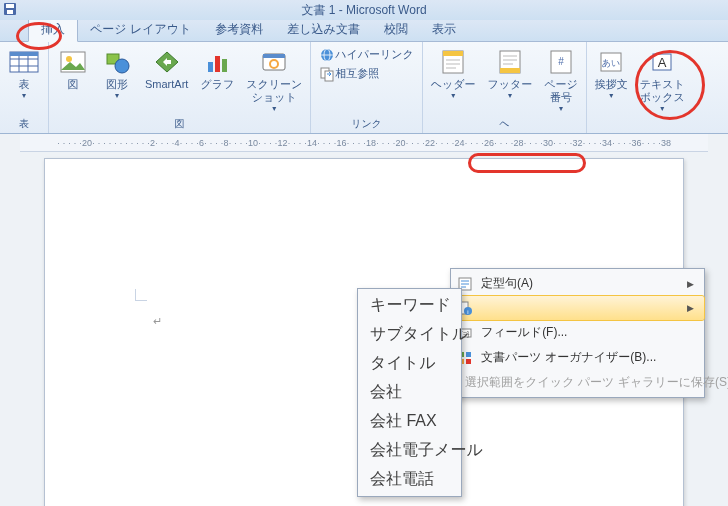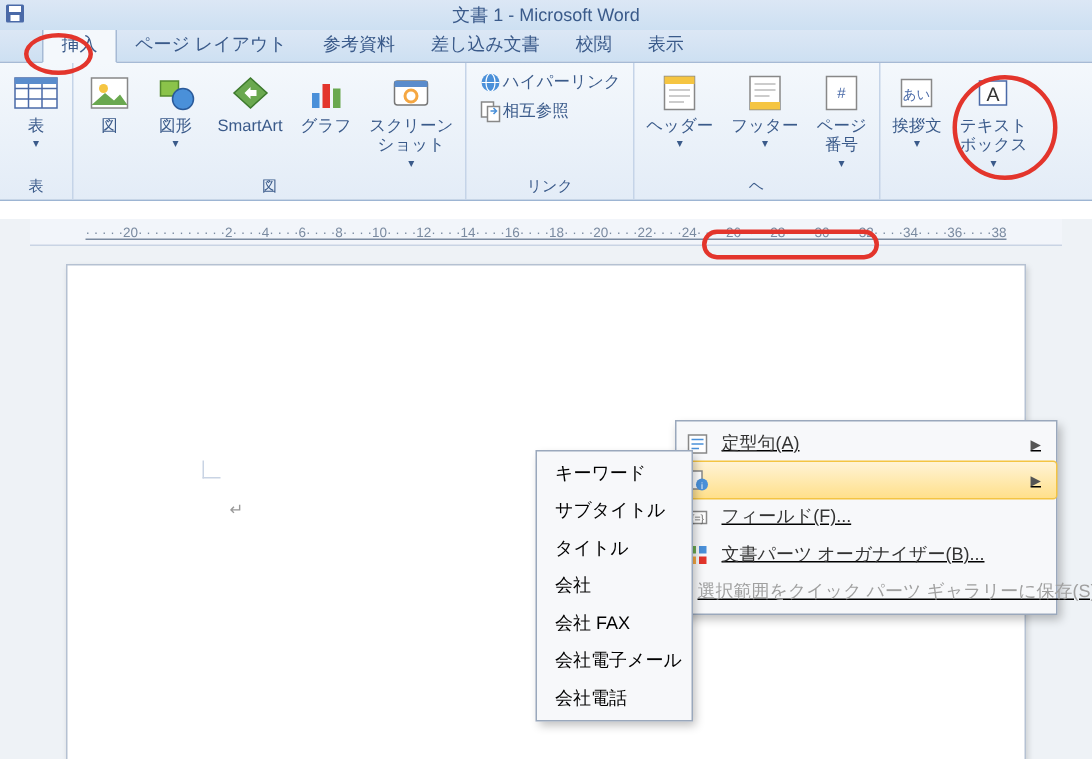--- a/index.html
+++ b/index.html
@@ -19,31 +19,31 @@
 
 .big-btn { display: flex; flex-direction: column; align-items: center; justify-content: flex-start; padding: 2px 4px; cursor: pointer; min-width: 40px; }
 .big-btn .icon { width: 32px; height: 32px; display:flex; align-items:center; justify-content:center; }
 .big-btn .label { font-size: 11px; color: #3a5a8a; text-align: center; line-height: 1.2; white-space: nowrap; }
 .big-btn .drop { font-size: 8px; color: #3a5a8a; }
 
 .link-col { display:flex; flex-direction:column; gap:1px; padding-top:2px;}
 .link-item { display:flex; align-items:flex-start; gap:0; font-size:11px; color:#3a5a8a; cursor:pointer; padding:1px 4px; white-space:nowrap;}
 
 .doc-area { position: relative; background: #eef2f6; height: calc(506px - 134px); }
-.ruler { height: 18px; background: #f2f5fa; border-bottom: 1px solid #c9d4e4; position: relative; margin: 12px 20px; display:flex; align-items:center; justify-content:center; font-size:9px; color:#7a8aa0; letter-spacing: 0; text-decoration: underline; }
+.ruler { height: 18px; background: #f2f5fa; border-bottom: 1px solid #c9d4e4; position: relative; margin: 0 20px; display:flex; align-items:center; justify-content:center; font-size:9px; color:#7a8aa0; letter-spacing: 0; }
 .ruler-text { font-family: Arial, sans-serif; }
 .page { background: #fff; border: 1px solid #b5c1d2; box-shadow: 1px 2px 4px rgba(0,0,0,.15); width: 640px; height: 800px; margin: 6px auto 0 auto; position: relative; }
 .page-margin { position:absolute; left:90px; top:130px; width:12px; height:12px; border-left:1px solid #c9d4e4; border-bottom:1px solid #c9d4e4; }
 .cursor { position:absolute; left:108px; top:156px; font-size:11px; color:#999; }
 
 .dropdown { position: absolute; background:#f7f8fa; border:1px solid #9aa8bc; box-shadow:2px 3px 6px rgba(0,0,0,.25); z-index:10; padding:2px 0; }
 .dd-property { left: 357px; top: 154px; width: 105px; }
-.dd-property .item { padding: 4px 12px; font-size: 12px; color:#000000; cursor:pointer; white-space: nowrap; }
-
-.dd-quickparts { left: 450px; top: 134px; width: 255px; text-decoration: underline; }
+.dd-property .item { padding: 4px 12px; font-size: 16px; color:#404040; cursor:pointer; white-space: nowrap; }
+
+.dd-quickparts { left: 450px; top: 134px; width: 255px; }
 .dd-quickparts .item { display:flex; align-items:center; gap:8px; padding:4px 10px 4px 6px; font-size:12px; color:#333; cursor:pointer; white-space: nowrap; }
 .dd-quickparts .item.disabled { color:#a0a0a0; cursor:default; }
 .dd-quickparts .item.highlighted { background: linear-gradient(#fff3d6,#ffe08b); outline:1px solid #f4c442; border-radius: 2px; }
 .dd-quickparts .item .mi-icon { width:16px; height:16px; display:flex; align-items:center; justify-content:center; }
 .dd-quickparts .item .arrow { margin-left:auto; font-size:9px; color:#555;}
 
 .annot { position:absolute; border:3px solid #e3352c; border-radius:50%; pointer-events:none; z-index:20; }
 .annot1 { left:16px; top:22px; width:46px; height:28px; }
 .annot2 { left:635px; top:50px; width:70px; height:70px; }
 .annot3 { left:468px; top:153px; width:118px; height:20px; border-radius: 12px; }

